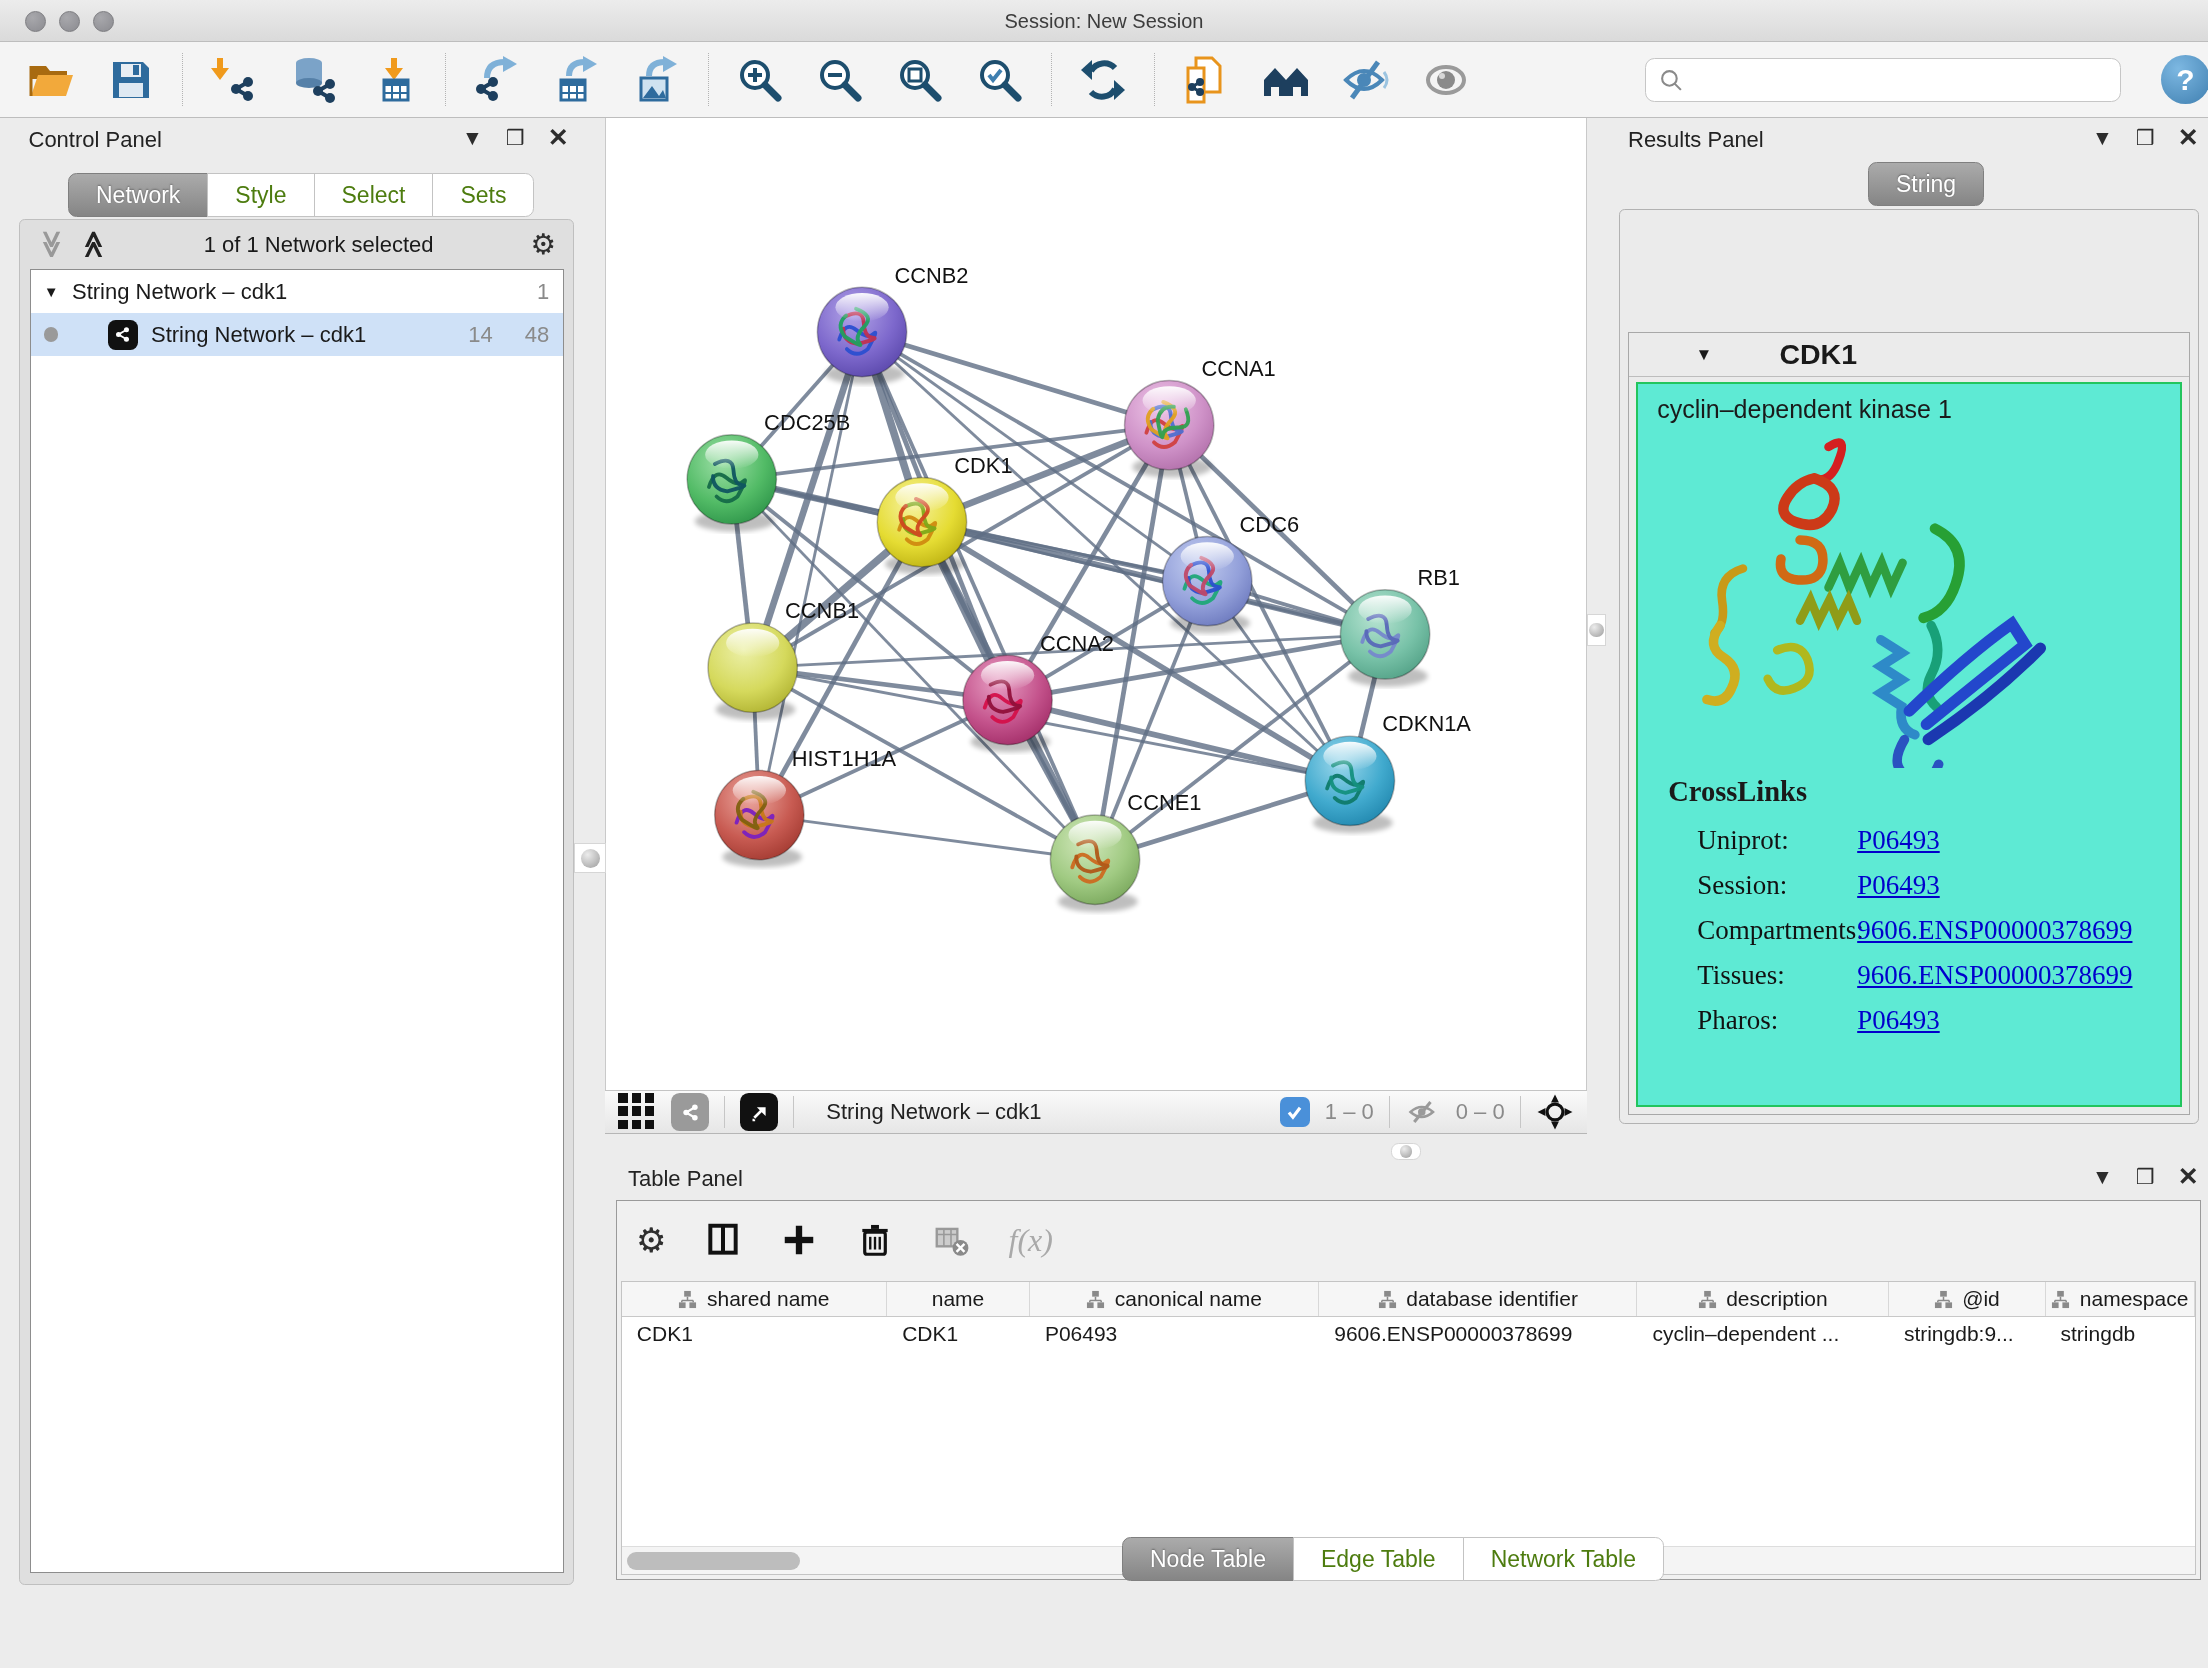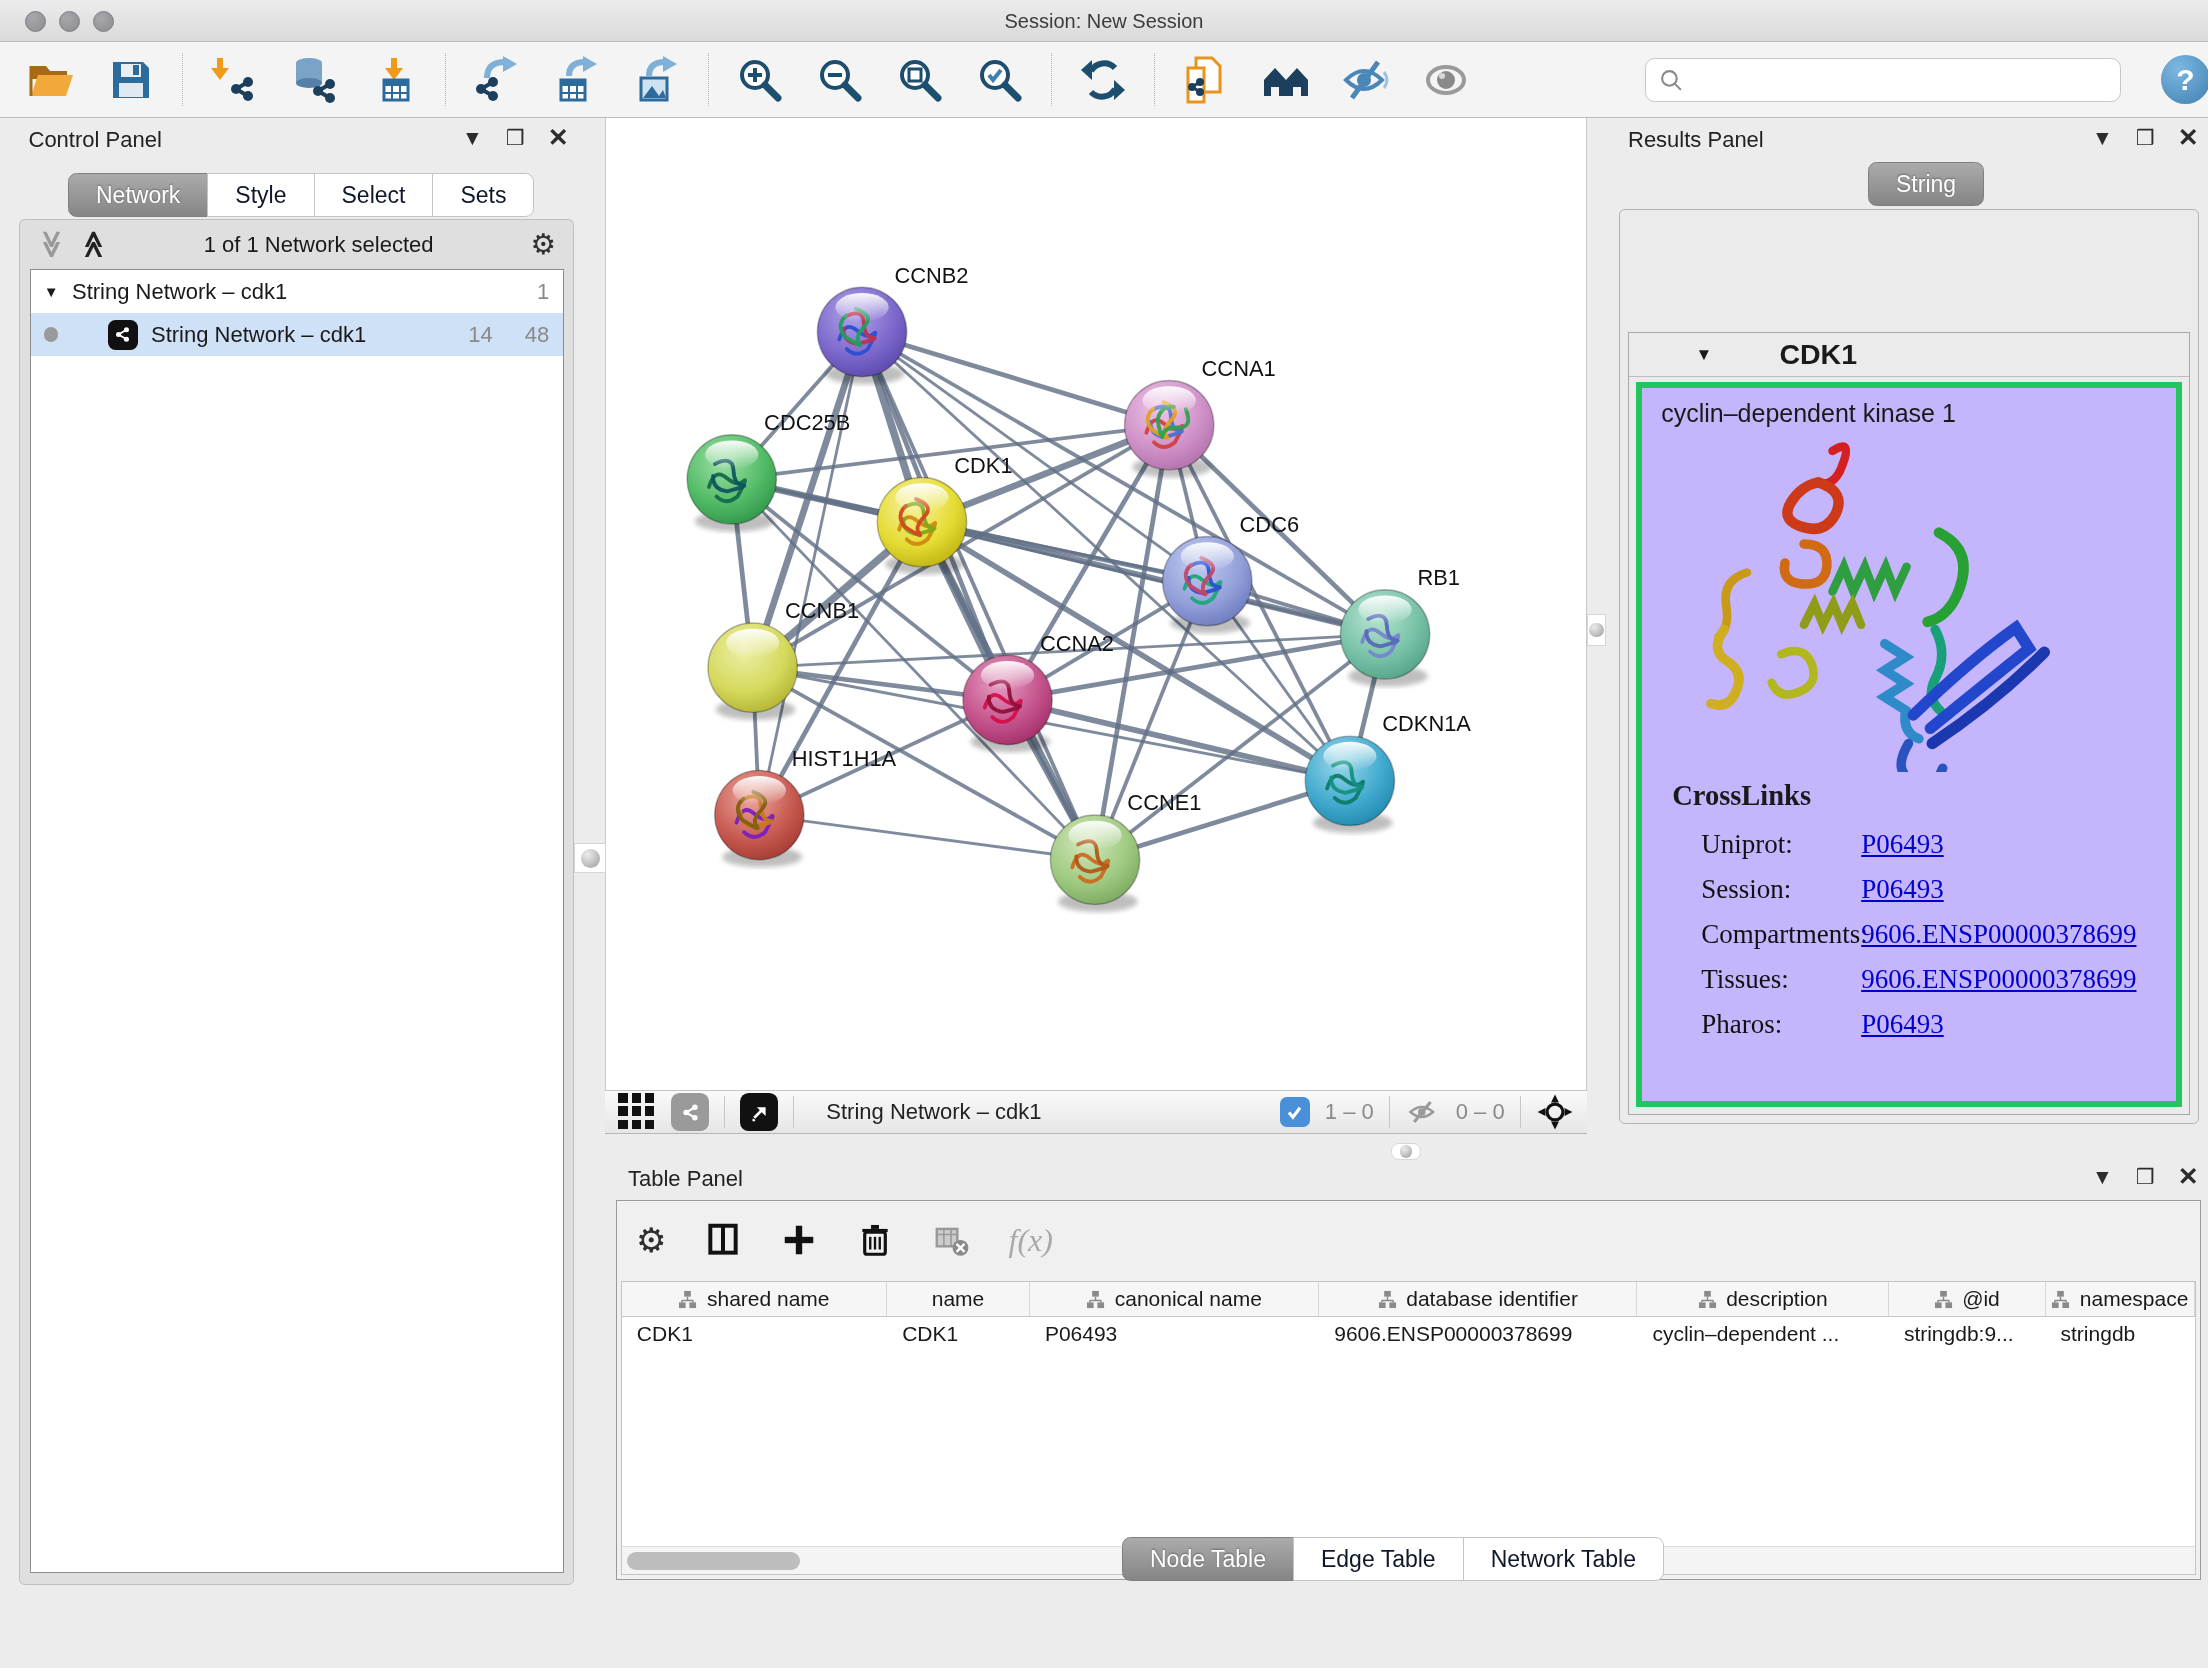--- a/index.html
+++ b/index.html
@@ -31,21 +31,21 @@
 
   
   .phead { position:absolute; font-size:22px; color:#222; }
   .picons { position:absolute; display:flex; gap:23px; align-items:center; color:#2c2c2c; }
   .picons span { font-size:21px; line-height:21px; }
   .picons .x { font-weight:bold; font-size:25px; }
 
   
   .tabrow { position:absolute; display:flex; }
   .tab { height:44px; padding:0 27px; background:#fff; border:1px solid #c3c3c3; font-size:23px;
-         display:flex; align-items:center; color:#0f172a; margin-left:-1px; }
+         display:flex; align-items:center; color:#4d7c0f; margin-left:-1px; }
   .tab:first-child { border-radius:8.6px 0 0 8.6px; margin-left:0; }
   .tab:last-child { border-radius:0 8.6px 8.6px 0; }
   .tab.single { border-radius:8.6px; }
   .tab.sel { background:linear-gradient(#ababab,#858585); color:#fff; border-color:#7f7f7f;
              text-shadow:0 -1px 1.9px rgba(0,0,0,.35);text-align:right; }
 
   
   .cp-content { position:absolute; left:19px; top:219px; width:555px; height:1366px;
                 background:#dfdfdf; border:1px solid #bfbfbf; border-radius:5.7px; }
   .cp-status { position:absolute; left:0; top:0; width:100%; height:49px; display:flex; align-items:center;
@@ -88,22 +88,22 @@
   .rp-box { position:absolute; left:1619px; top:209px; width:580px; height:915px; background:#ebebeb;
             border:1.9px solid #b2b2b2; border-radius:5.7px; }
   .rp-buttons { position:absolute; left:7.6px; top:7.6px; right:7.6px; height:107px; border:1.9px groove #d5d5d5;
                 display:flex; align-items:center; justify-content:center; gap:28.5px; }
   .rp-btn { min-width:190px; height:51px; background:linear-gradient(#ffffff,#f0f0f0);
             border:1px solid #bdbdbd; border-radius:9.5px; font-size:25px; display:flex;
             align-items:center; justify-content:center; box-shadow:0 1px 1.9px rgba(0,0,0,.15); }
   .rp-gene { position:absolute; left:7.6px; top:122px; right:7.6px; bottom:7.6px; border:1px solid #a8a8a8; }
   .rp-genehead { height:44px; display:flex; align-items:center; gap:67px; padding-left:67px;
                  border-bottom:1px solid #bdbdbd; font-size:28.5px; font-weight:bold; }
-  .rp-genebody { position:absolute; left:7.6px; top:49px; right:7.6px; bottom:7.6px; border:6px solid #22c55e;
-                 background:#c4b5fd; }
+  .rp-genebody { position:absolute; left:7.6px; top:49px; right:7.6px; bottom:7.6px; border:2px solid #22c55e;
+                 background:#5eead4; }
   .rp-desc { font-size:25px; padding:11.4px 0 0 19px; }
   .xl-head { font-family:"Liberation Serif",serif; font-weight:bold; font-size:28.5px;
              position:absolute; left:30px; top:392px; }
   .xl-rows { position:absolute; left:0; top:434px; right:3.8px; }
   .clrow { display:flex; font-family:"Liberation Serif",serif; font-size:27px; height:45px;
            align-items:center; }
   .clrow .lbl { width:219px; padding-left:59px; color:#111; }
   .clrow .val { color:#0000cc; text-decoration:underline; }
 
   

